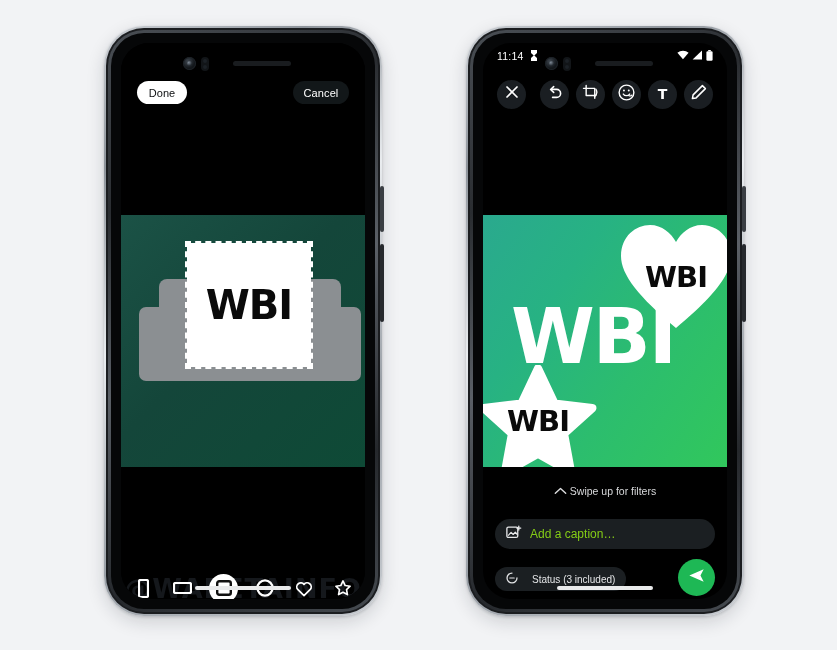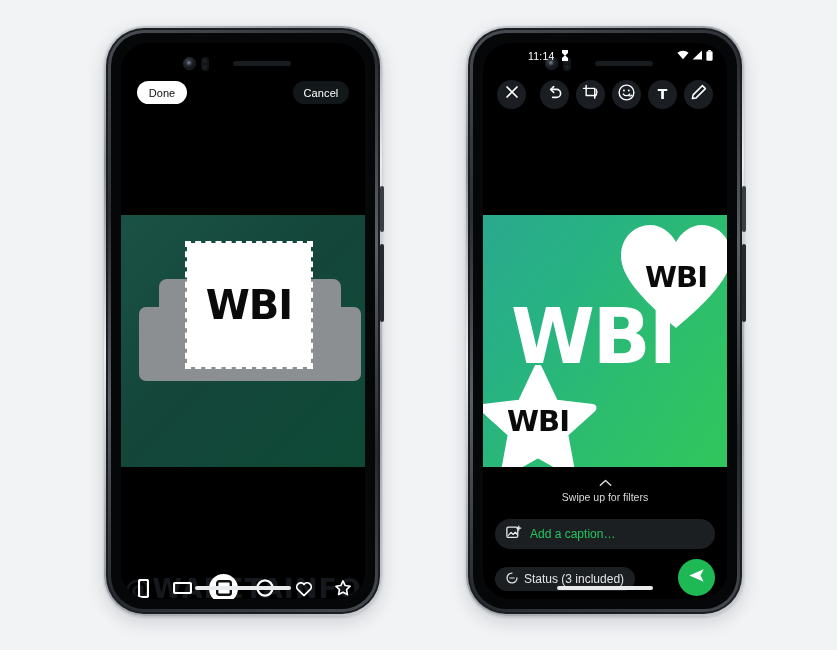--- a/index.html
+++ b/index.html
@@ -113,21 +113,21 @@
   }
   .shape-btn.active { background: #ffffff; width: 29px; height: 29px; }
   .shape-btn svg { display: block; }
 
   
   .statusbar {
     position: absolute; top: 0; left: 0; right: 0; height: 26px;
     display: flex; align-items: center; padding: 0 14px;
     color: #fff; font-size: 10.5px;
   }
-  .sb-time { font-weight: 500; letter-spacing: .2px; margin-left: 31px; }
+  .sb-time { font-weight: 500; letter-spacing: .2px; }
   .sb-mid { flex: 1; }
   .sb-icons { display: flex; align-items: center; gap: 3px; }
 
   .edit-toolbar {
     position: absolute; top: 26px; left: 0; right: 0; height: 50px;
     display: flex; align-items: center; padding: 0 14px; gap: 7px;
   }
   .tb-btn {
     width: 29px; height: 29px; border-radius: 50%; background: #1a1e22;
     display: flex; align-items: center; justify-content: center; flex: none;
@@ -149,40 +149,40 @@
     position: relative; z-index: 2;
     font-size: 29px; font-weight: 700; color: #0a0a0a; letter-spacing: -1px;
     font-family: "DejaVu Sans", sans-serif;
   }
   .sticker.heart { right: -6px; top: 8px; width: 114px; height: 108px; }
   .sticker.star  { left: -4px; top: 150px; width: 118px; height: 112px; }
   .sticker .shape { position: absolute; inset: 0; z-index: 1; }
 
   .filters-hint {
     position: absolute; top: 424px; left: 0; right: 0; height: 48px;
-    display: flex; flex-direction: column; align-items: center; justify-content: center; gap: 3px;
+    display: flex; flex-direction: row; align-items: center; justify-content: center; gap: 3px;
   }
   .chev { color: #dcdddf; font-size: 11px; line-height: 9px; }
   .filters-text { color: #d8d9db; font-size: 10.5px; }
 
   .caption-bar {
     position: absolute; top: 476px; left: 12px; right: 12px; height: 30px;
     background: #1b1f22; border-radius: 16px;
     display: flex; align-items: center; gap: 8px; padding: 0 11px;
   }
-  .caption-ph { color: #22c55e; font-size: 12px; }
+  .caption-ph { color: #84cc16; font-size: 12px; }
 
   .send-row {
     position: absolute; top: 518px; left: 12px; right: 12px; height: 36px;
     display: flex; align-items: center;
   }
   .status-chip {
     background: #1b1f22; border-radius: 14px; height: 24px;
-    display: flex; align-items: center; gap: 6px; padding: 0 11px;
-    color: #e3e4e6; font-size: 12px;
+    display: flex; align-items: center; gap: 14px; padding: 0 11px;
+    color: #e3e4e6; font-size: 10px;
   }
   .send-btn {
     position: absolute; right: 0; top: -2px; width: 37px; height: 37px; border-radius: 50%;
     background: #1eb855; display: flex; align-items: center; justify-content: center;
   }
 </style>
 </head>
 <body>
 
 <div class="stage">

